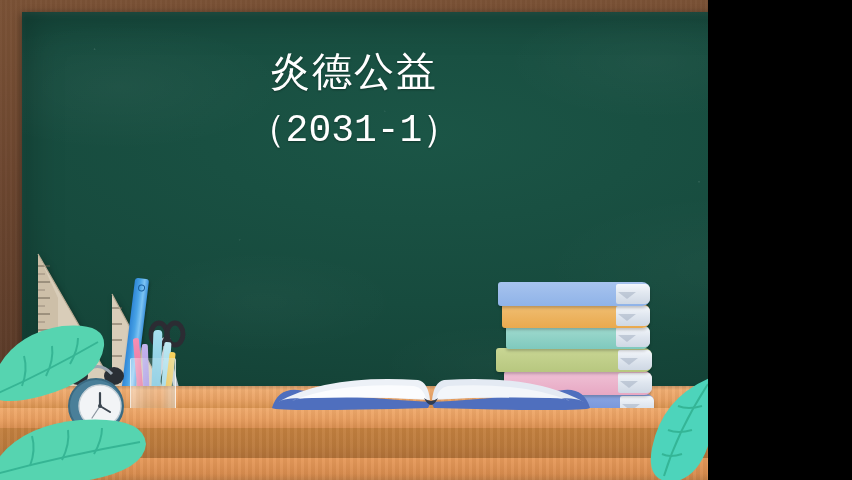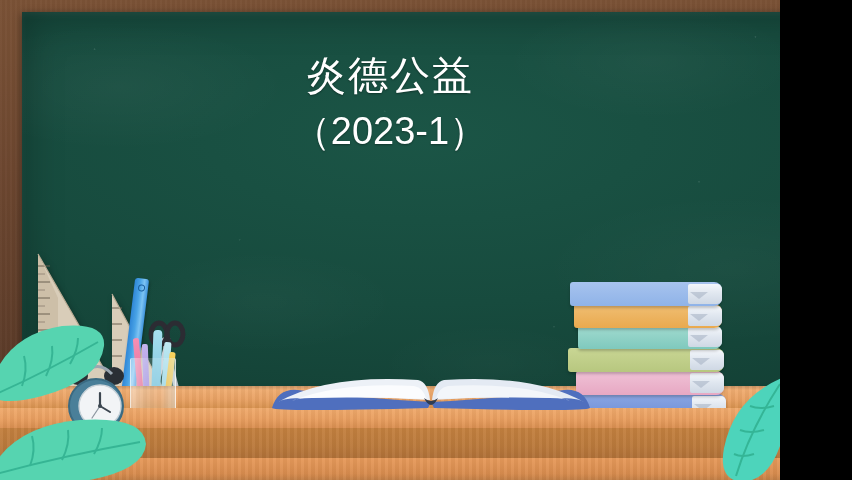--- a/index.html
+++ b/index.html
@@ -2,24 +2,24 @@
 <html><head>
 <meta charset="utf-8">
 <style>
   html, body {
     margin: 0;
     padding: 0;
     background: #000;
   }
   #stage {
     position: relative;
-    width: 780px;
+    width: 708px;
     height: 480px;
     overflow: hidden;
-    font-family: Liberation Sans, sans-serif;
+    font-family: Liberation Mono, monospace;
     background: #6b4a33;
   }
 
   
   .wall {
     position: absolute;
     inset: 0;
     background:
       linear-gradient(180deg, #7a5236 0%, #6d4730 35%, #5e3d2a 70%, #4e3222 100%);
   }
@@ -280,21 +280,21 @@
     <div class="wall-tex"></div>
   </div>
 
   <div class="board">
     <div class="board-smudge"></div>
     <div class="board-chalkdust"></div>
   </div>
 
   <div class="board-text">
     <div class="line-org">炎德公益</div>
-    <div class="line-code">（2023-1）</div>
+    <div class="line-code">（2031-1）</div>
   </div>
 
   <svg class="ruler" style="left:24px; top:250px;" width="130" height="200" viewBox="0 0 130 200">
     <polygon class="face" points="14,4 14,192 122,192"></polygon>
     <polygon class="face2" points="14,4 14,192 34,192 34,48"></polygon>
     <g class="tick">
       <line x1="14" y1="16" x2="26" y2="16"></line>
       <line x1="14" y1="32" x2="26" y2="32"></line>
       <line x1="14" y1="48" x2="26" y2="48"></line>
       <line x1="14" y1="64" x2="26" y2="64"></line>

